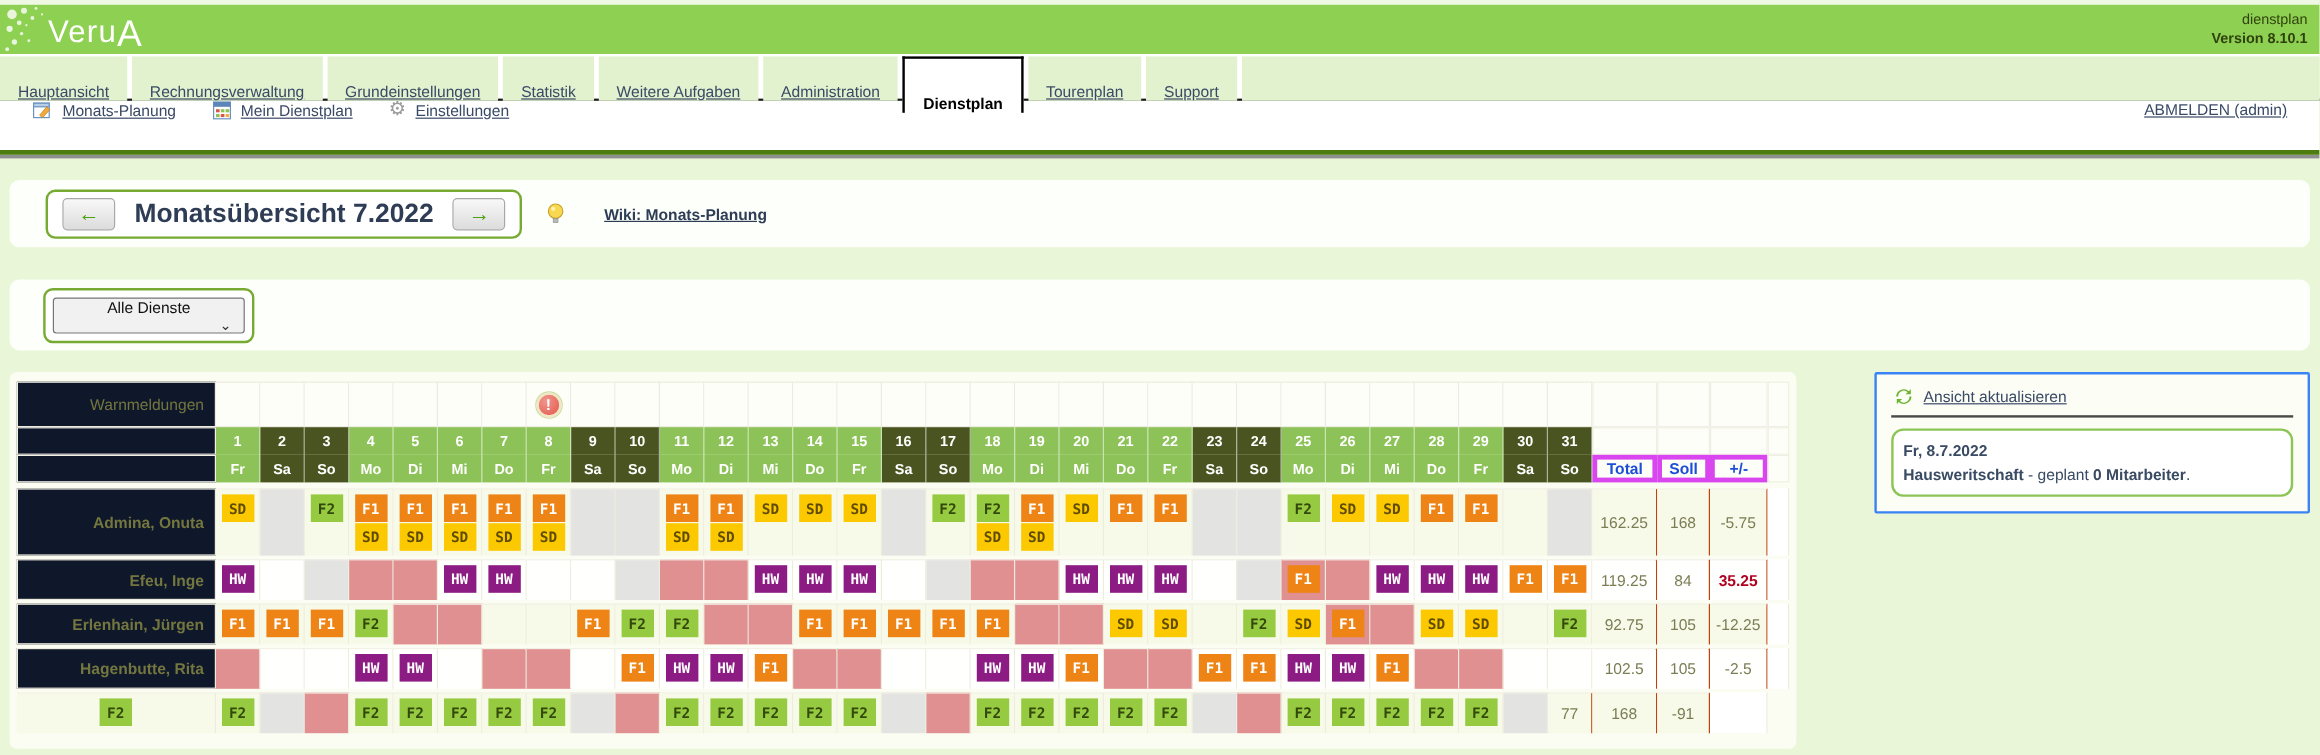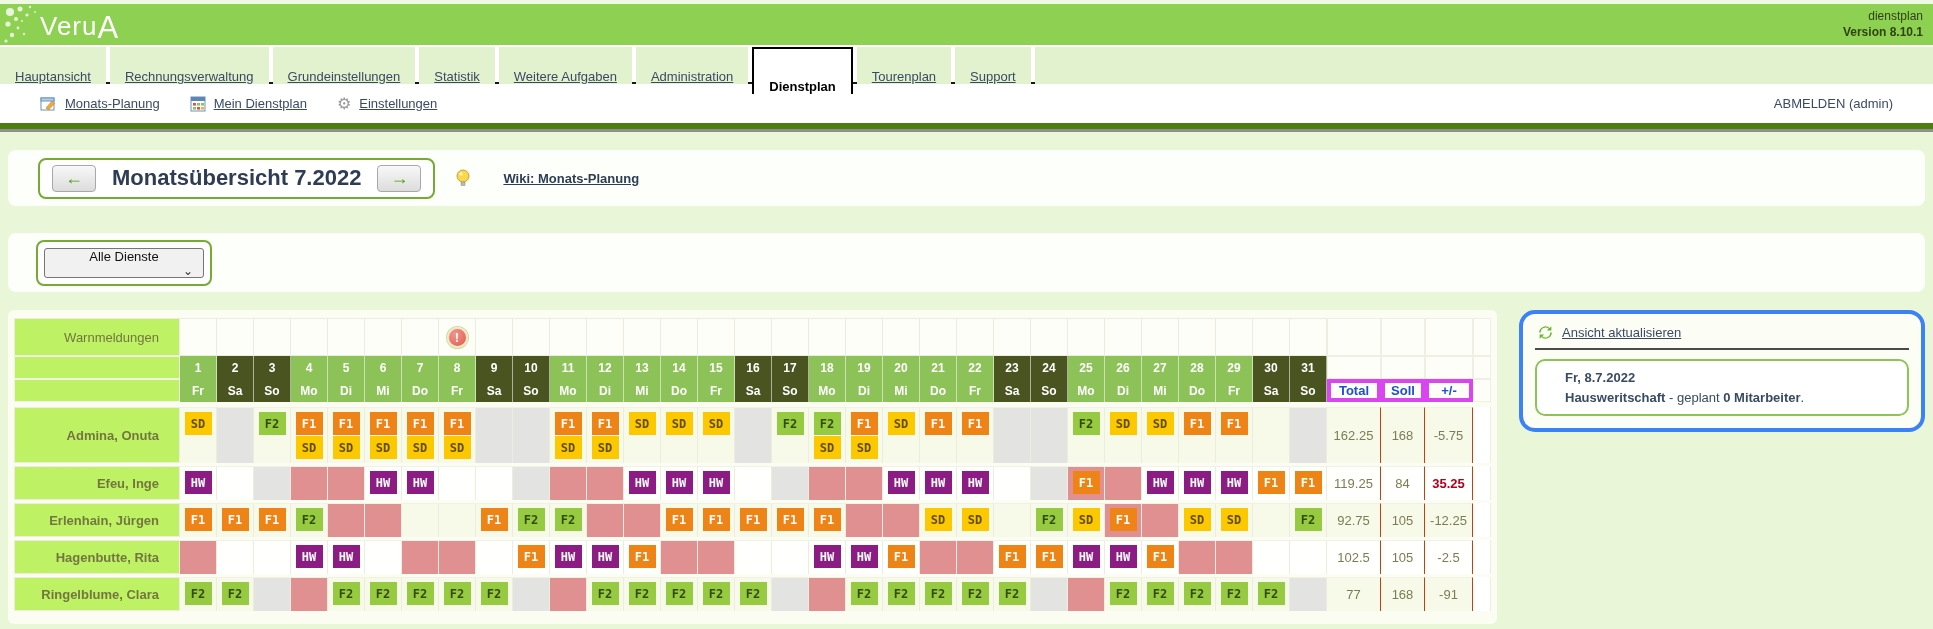--- a/index.html
+++ b/index.html
@@ -19,27 +19,27 @@
 
   .tab-row { background:#fff; display:flex; align-items:flex-start; height:37px; position:relative; z-index:3; border-top:2px solid #fff; }
   .tab { background:#e2f2cf; margin-right:4px; height:37px; display:flex; align-items:flex-end;
          padding:0 15px; font-size:13px; color:#3a4a66; cursor:pointer; white-space:nowrap; }
   .tab span { text-decoration:underline; }
   .tab.active { background:#fff; border:2px solid #000; border-bottom:none; height:47px; margin-bottom:-10px;
                 font-weight:bold; color:#000; z-index:4; }
   .tab.active span { text-decoration:none; }
   .tab-filler { flex:1; background:#e2f2cf; height:37px; }
 
-  .toolbar { background:#fff; border-top:2px solid #181818; border-bottom:6px solid #4d7c0f;
-             height:47px; display:flex; align-items:center; padding:0 40px; position:relative; z-index:2; }
+  .toolbar { background:#fff; border-top:2px solid #181818; border-bottom:4px solid #4d7c0f;
+             height:47px; display:flex; align-items:flex-start; padding:0 27px; position:relative; z-index:2; }
   .toolbar-shadow { height:3px; background:#8f8f8f; }
   .tool-item { display:flex; align-items:center; gap:8px; margin-right:30px; font-size:13px; color:#3a4a66; cursor:pointer; }
   .tool-item .lab { text-decoration:underline; }
   .gear-glyph { font-size:16px; color:#9a9a9a; line-height:1; }
-  .logout { margin-left:auto; font-size:13px; color:#3a4a66; cursor:pointer; }
+  .logout { margin-left:auto; font-size:13px; color:#3a4a66; text-decoration:underline; cursor:pointer; }
 
   .page { padding-top:18px; }
   .band { background:#fdfffa; border-radius:8px; margin:0 8px; }
   .title-band { height:56px; display:flex; align-items:center; margin-bottom:27px; }
   .month-box { margin-left:30px; border:2px solid #76aa33; border-radius:8px; background:#fff;
                display:flex; align-items:center; gap:16px; padding:5px 12px; }
   .nav-btn { width:44px; height:27px; background:linear-gradient(#f8f8f8,#dcdcdc); border:1px solid #a8a8a8;
              border-radius:4px; display:flex; align-items:center; justify-content:center;
              color:#4ba013; font-weight:bold; font-size:18px; cursor:pointer; line-height:1; }
   .month-title { font-size:22px; font-weight:bold; color:#2e3d55; }
@@ -55,22 +55,22 @@
   .content { display:flex; align-items:flex-start; margin:18px 8px 0 8px; gap:22px; }
   .table-panel { background:#fbfdf2; border-radius:6px; padding:8px 6px 10px 6px; }
 
   .grid-row { display:grid; grid-template-columns:166px repeat(31,37px) 54px 44px 48px 18px; }
   .r-warn { height:38px; }
   .r-num  { height:23px; }
   .r-wd   { height:23px; margin-bottom:5px; }
   .r-emp  { height:34px; margin-bottom:3px; }
   .r-emp.tall { height:56px; }
 
-  .lbl { background:#bef264; border:1px solid #edecdf; display:flex; align-items:center; justify-content:flex-end;
-         padding-right:20px; font-size:13px; color:#73763f; }
+  .lbl { background:#0f172a; border:1px solid #edecdf; display:flex; align-items:center; justify-content:flex-end;
+         padding-right:9px; font-size:13px; color:#73763f; }
   .lbl.name { font-weight:bold; }
   .lbl.empty { border-color:#f2f1e6; }
 
   .warn-cell { background:#fdfef8; border-right:1px solid #ecebe0; border-top:1px solid #ecebe0;
                border-bottom:1px solid #ecebe0; display:flex; align-items:center; justify-content:center; }
   .warn-icon { width:21px; height:21px; border-radius:50%;
                background:radial-gradient(circle at 35% 30%, #f2968d, #e2574b);
                border:2px solid #f0e6c6; box-shadow:0 0 0 1px #cbdc9e;
                color:#fff; font-weight:bold; display:flex; align-items:center; justify-content:center;
                font-size:13px; line-height:1; cursor:pointer; }
@@ -98,25 +98,25 @@
   .b-F2 { background:#96ca41; color:#33490b; }
   .b-HW { background:#8c1c83; color:#fff; }
 
   .tot { display:flex; align-items:center; justify-content:center; font-size:13px; color:#7b7d55;
          border-right:1px solid #c2410c; border-top:1px solid #f2f1e6; }
   .row-odd  .tot { background:#f7fae8; }
   .row-even .tot { background:#fffffd; }
   .tot.alert { color:#b00020; font-weight:bold; }
   .trail { background:#fff; border-right:1px solid #ededdf; }
 
-  .side-panel { width:422px; background:#fcfef5; border:4px solid #3b82f6; border-radius:16px; padding:8px 12px 12px 12px; }
+  .side-panel { width:422px; background:#fcfef5; border:2px solid #3b82f6; border-radius:2px; padding:8px 12px 12px 12px;margin-left:43px; }
   .refresh-row { display:flex; align-items:center; gap:8px; padding:2px 0 7px 2px; }
   .refresh-link { font-size:13px; color:#3a4a66; text-decoration:underline; cursor:pointer; }
   .sep { border:none; border-top:2px solid #4a4a4a; margin:0 0 9px 0; }
-  .info-box { border:2px solid #8cc455; border-radius:10px; background:#fff; padding:7px 28px;
+  .info-box { border:2px solid #8cc455; border-radius:10px; background:#fff; padding:7px 8px;
               font-size:13px; color:#394a63; line-height:1.5; }
   .info-box .b { font-weight:bold; }
 </style>
 </head>
 <body>
 
 <div class="top-strip"></div>
 
 <div class="header-bar">
   <svg class="flourish" width="78" height="41" viewBox="0 0 78 41">
@@ -647,21 +647,20 @@
           <div class="dc pink"></div>
           <div class="dc pink"></div>
           <div class="dc"></div>
           <div class="dc"></div>
           <div class="tot">102.5</div>
           <div class="tot">105</div>
           <div class="tot">-2.5</div>
           <div class="trail"></div>
         </div>
         <div class="grid-row r-emp row-odd">
-          <div class="lbl name">Ringelblume, Clara</div>
           <div class="dc">
             <div class="badge b-F2">F2</div>
           </div>
           <div class="dc">
             <div class="badge b-F2">F2</div>
           </div>
           <div class="dc gray"></div>
           <div class="dc pink"></div>
           <div class="dc">
             <div class="badge b-F2">F2</div>

